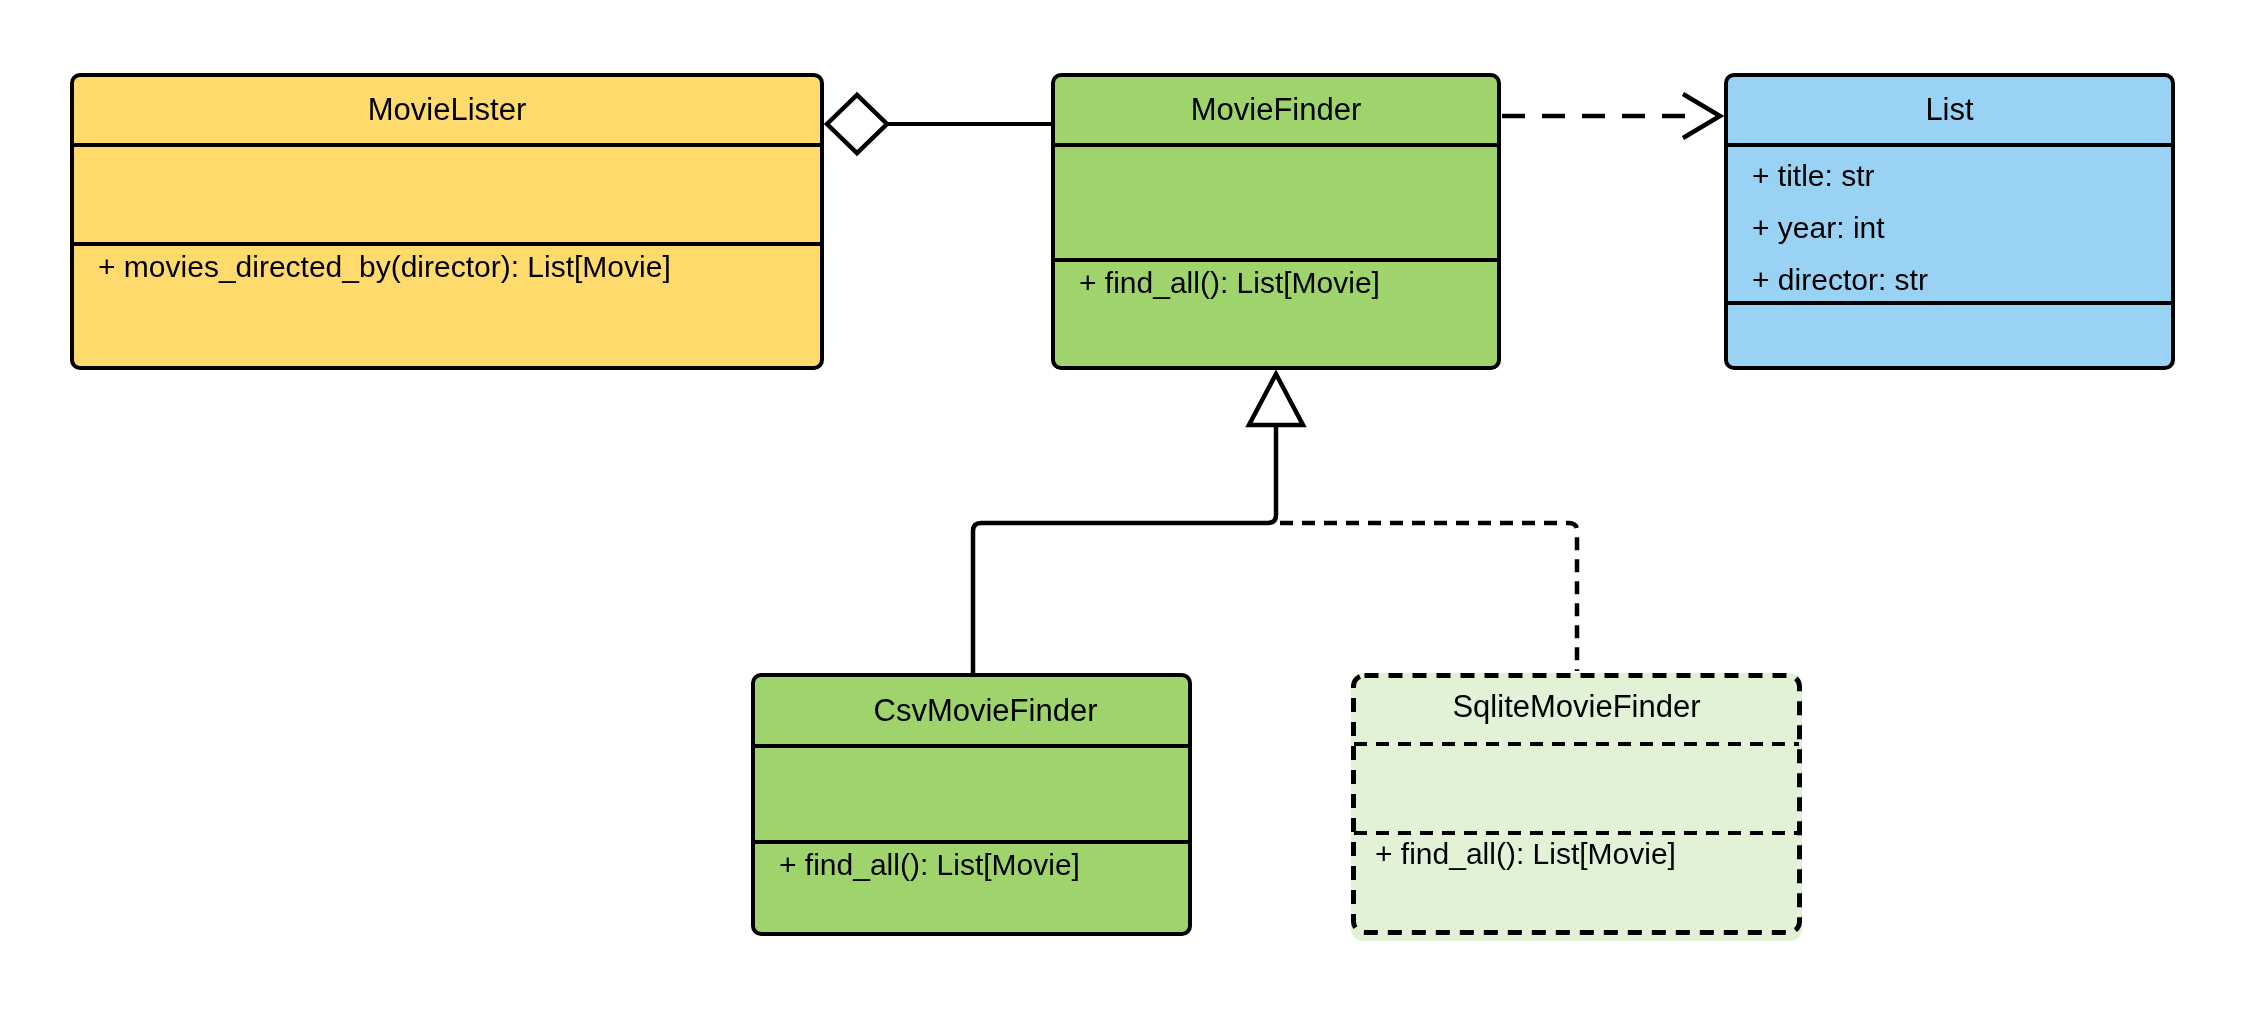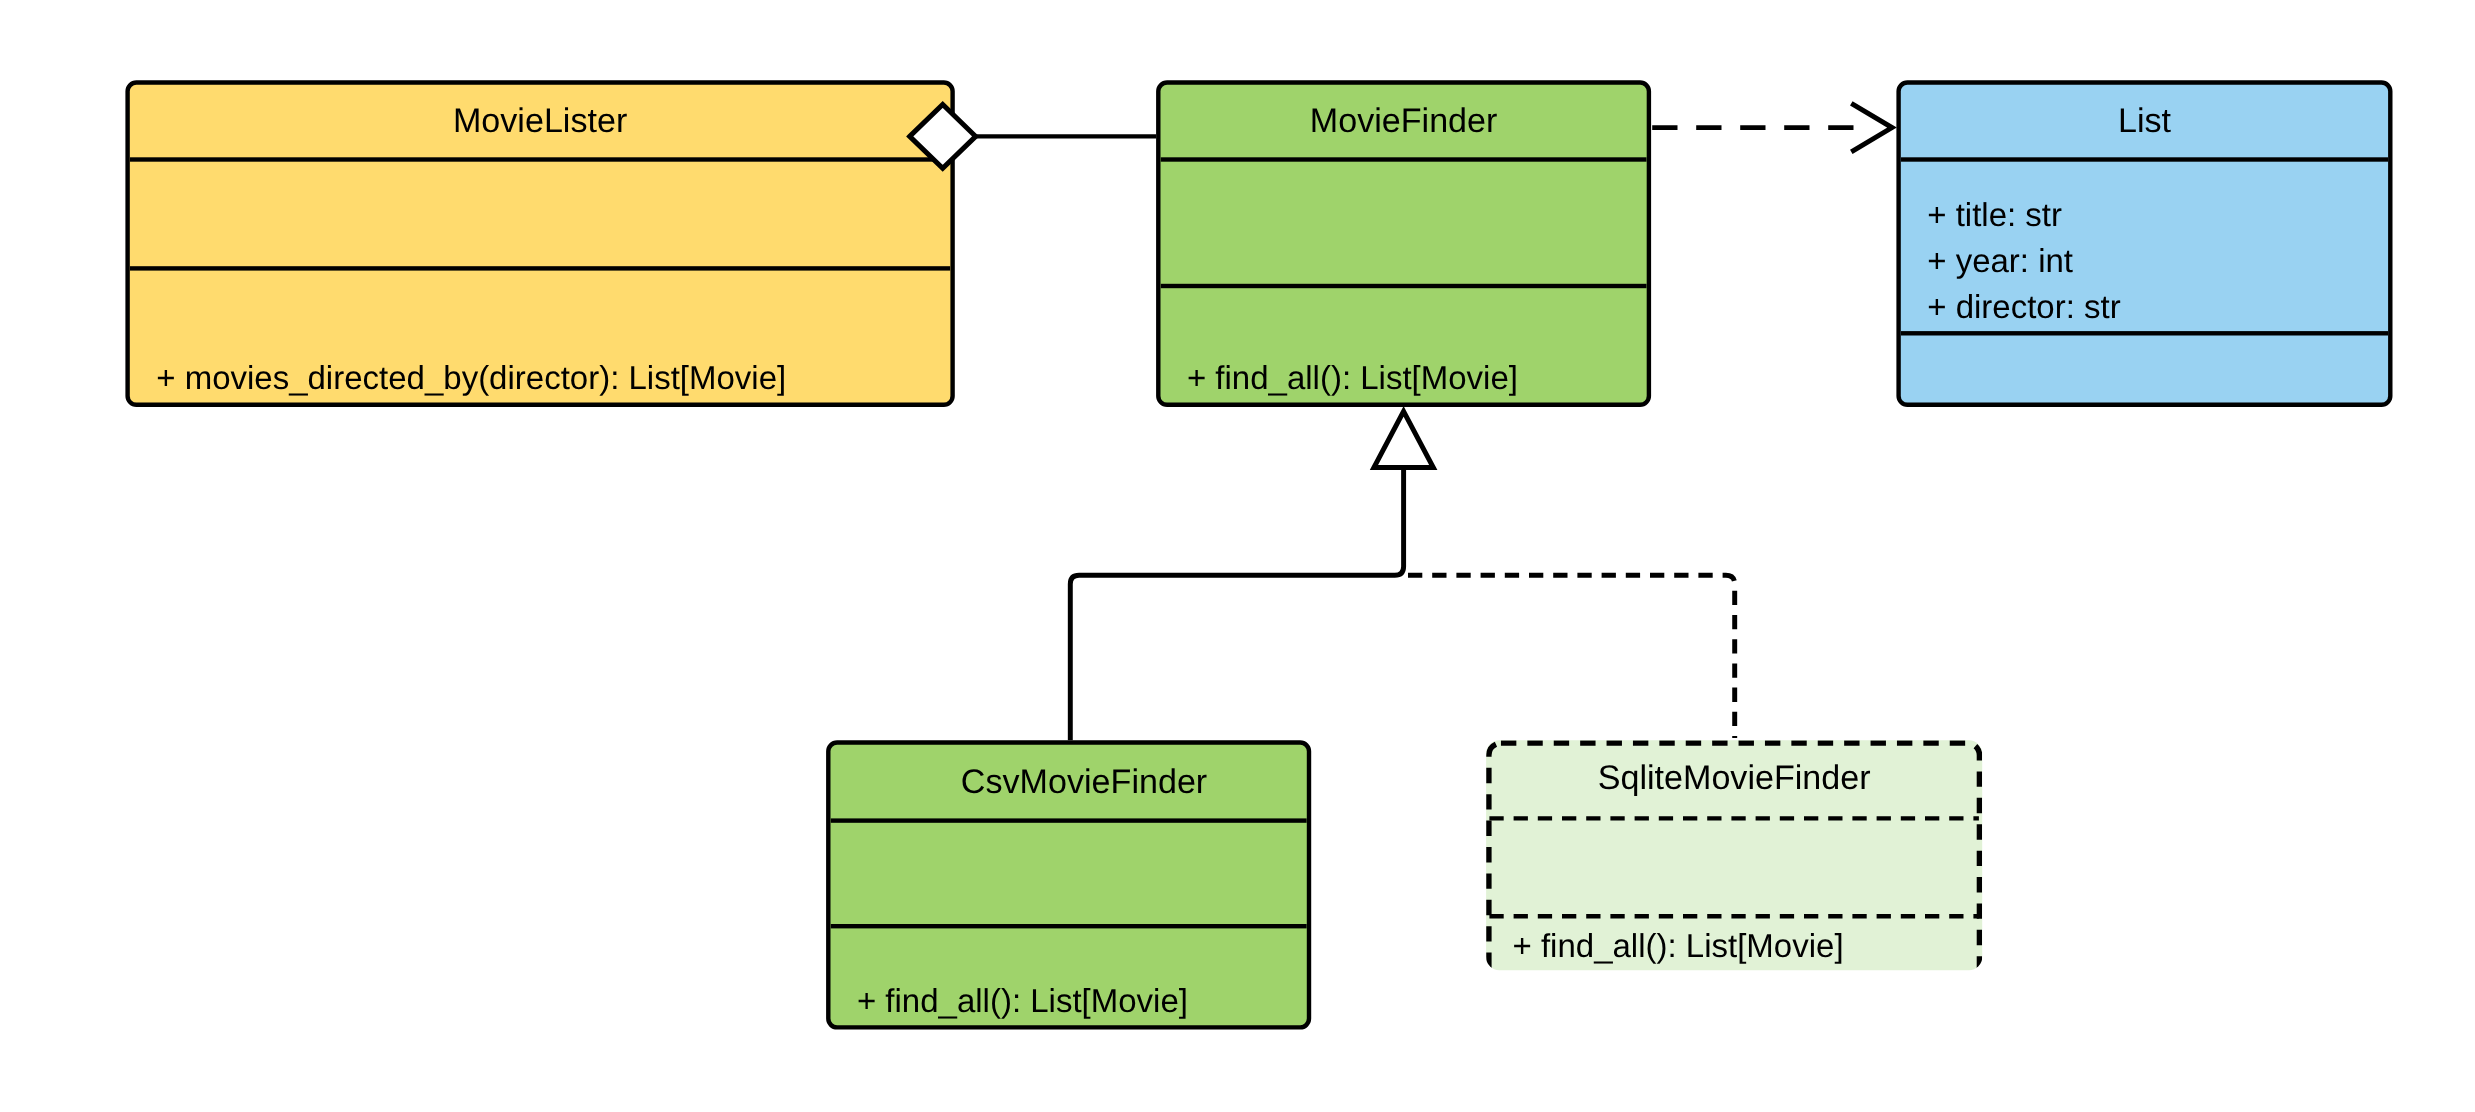--- a/index.html
+++ b/index.html
@@ -27,21 +27,21 @@
   .band-title {
     display: flex;
     align-items: center;
     justify-content: center;
     font-size: 31px;
   }
   .band-attrs, .band-methods {
     border-top: 4px solid #000000;
     display: flex;
     flex-direction: column;
-    justify-content: flex-end;
+    justify-content: space-between;
     padding-left: 24px;
     font-size: 30px;
     line-height: 42px;
   }
   .band-methods { flex: 1; }
   .uml-class.dashed .band-attrs,
   .uml-class.dashed .band-methods { border-top: 4px solid transparent; }
   .member { white-space: nowrap; }
   
   svg.overlay {
@@ -49,21 +49,21 @@
     left: 0; top: 0;
     pointer-events: none;
   }
   .box-border-svg { position: absolute; left: 0; top: 0; }
 </style>
 </head>
 <body>
 
 <div class="canvas">
 
-  <div class="uml-class" style="left: 70px; top: 73px; width: 754px; height: 297px; background-color: rgb(255, 219, 110); margin-left: 44px;">
+  <div class="uml-class" style="left: 70px; top: 73px; width: 754px; height: 297px; background-color: rgb(255, 219, 110);">
     <div class="band band-title" style="height:66px;">MovieLister</div>
     <div class="band band-attrs" style="height:99px;"></div>
     <div class="band band-methods">
       <div class="member">+ movies_directed_by(director): List[Movie]</div>
     </div>
   </div>
 
   <div class="uml-class" style="left: 1051px; top: 73px; width: 450px; height: 297px; background-color: rgb(159, 211, 107);">
     <div class="band band-title" style="height:66px;border-radius:26px;">MovieFinder</div>
     <div class="band band-attrs" style="height:115px;"></div>
@@ -83,21 +83,21 @@
   </div>
 
   <div class="uml-class" style="left: 751px; top: 673px; width: 441px; height: 263px; background-color: rgb(159, 211, 107);">
     <div class="band band-title" style="height:67px;padding-left:28px;">CsvMovieFinder</div>
     <div class="band band-attrs" style="height:96px;"></div>
     <div class="band band-methods">
       <div class="member">+ find_all(): List[Movie]</div>
     </div>
   </div>
 
-  <div class="uml-class dashed" style="left: 1351px; top: 673px; width: 451px; height: 209px; background-color: rgb(225, 242, 214);">
+  <div class="uml-class dashed" style="left: 1351px; top: 673px; width: 451px; height: 268px; background-color: rgb(225, 242, 214);">
     <svg class="box-border-svg" width="451" height="262" viewBox="0 0 451 262">
       <rect x="2.5" y="2.5" width="446" height="257" rx="11" fill="none" stroke="#000000" stroke-width="5" stroke-dasharray="14 10"></rect>
       <line x1="3" y1="71" x2="448" y2="71" stroke="#000000" stroke-width="4" stroke-dasharray="13 9"></line>
       <line x1="3" y1="160" x2="448" y2="160" stroke="#000000" stroke-width="4" stroke-dasharray="13 9"></line>
     </svg>
     <div class="band band-title" style="height:67px;">SqliteMovieFinder</div>
     <div class="band band-attrs" style="height:89px;"></div>
     <div class="band band-methods">
       <div class="member">+ find_all(): List[Movie]</div>
     </div>

